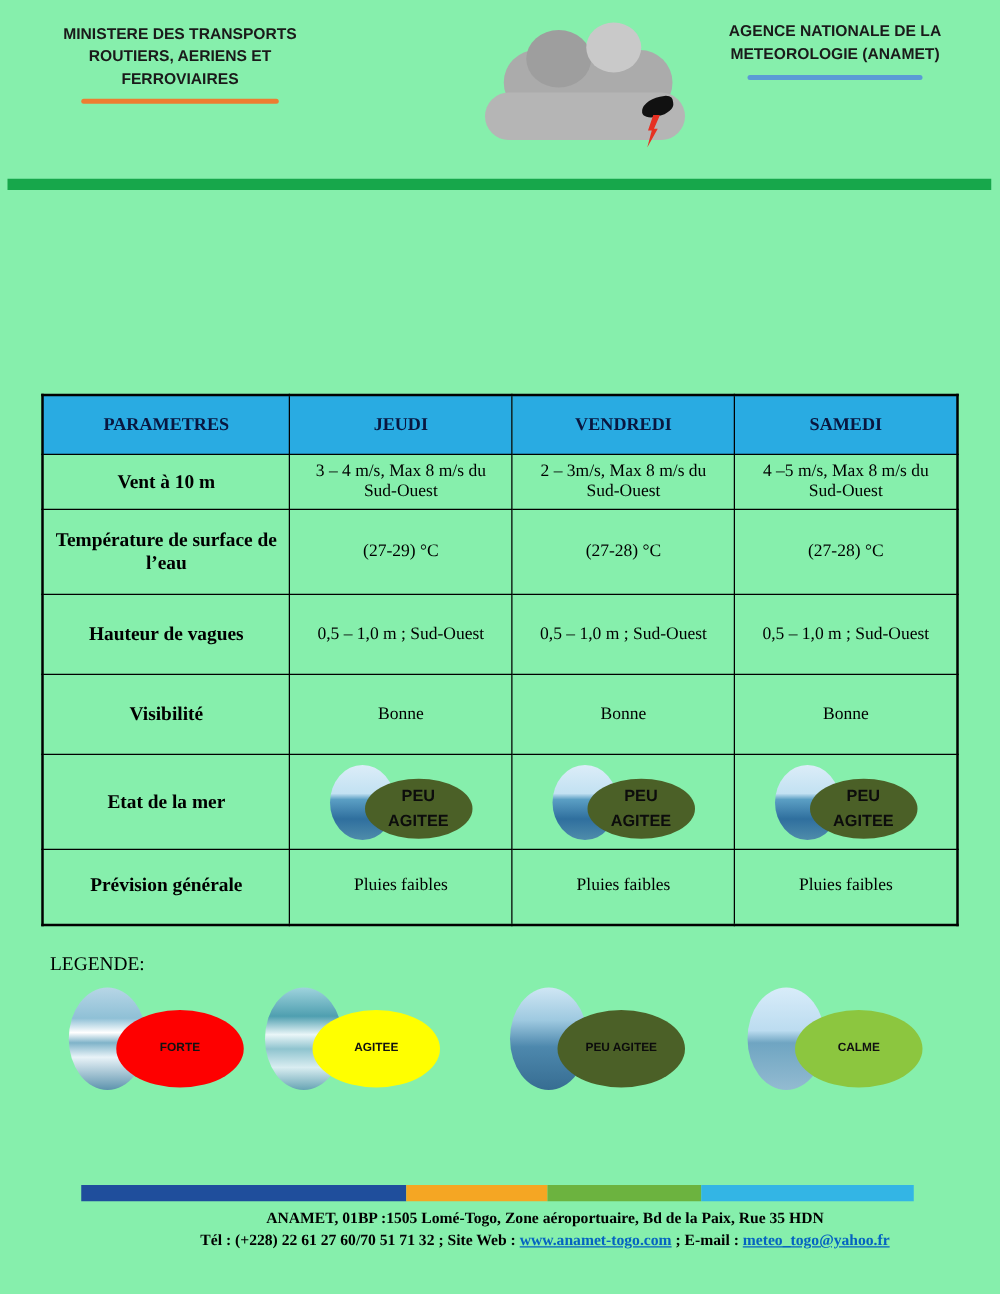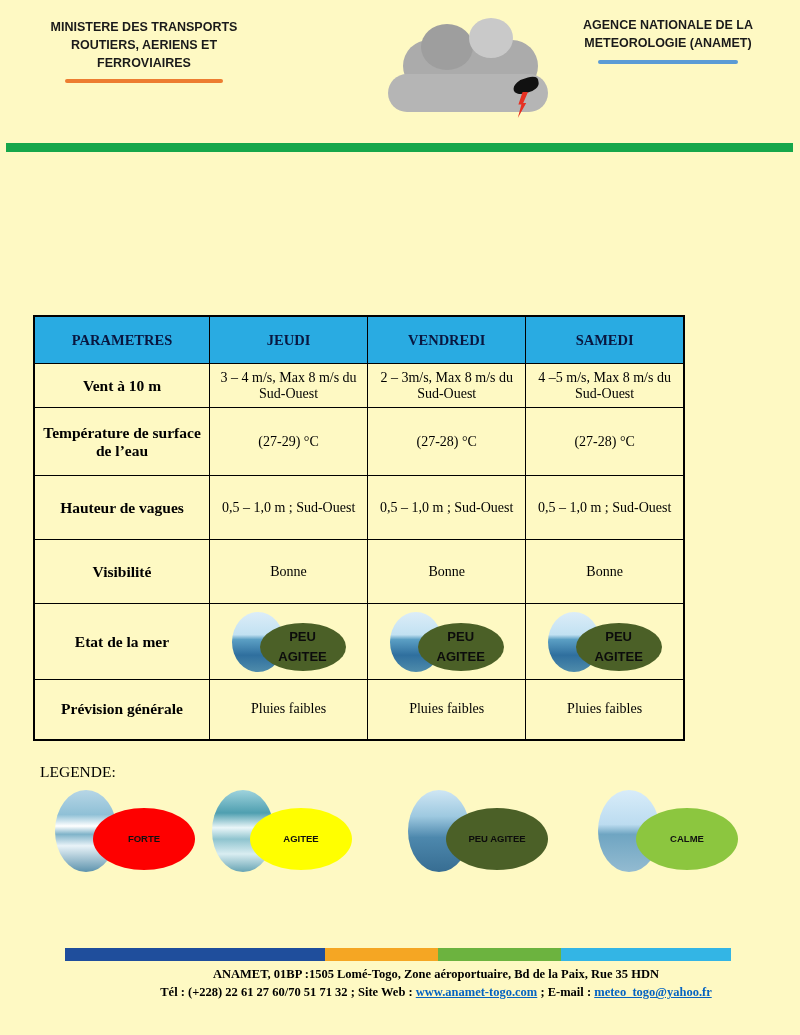--- a/index.html
+++ b/index.html
@@ -1,16 +1,16 @@
 <!DOCTYPE html>
 <html><head>
 <meta charset="utf-8">
 <style>
   html,body{margin:0;padding:0;background:#ffffff;}
-  .page{position:relative;width:800px;height:1035px;background:#fef9c3;overflow:hidden;
+  .page{position:relative;width:800px;height:1035px;background:#86efac;overflow:hidden;
         font-family:"Liberation Serif", serif;color:#000;}
 
   
   .hdr{position:absolute;top:0;left:0;width:800px;height:130px;}
   .ministry{position:absolute;top:18px;left:28px;width:232px;text-align:center;
             font-family:"Liberation Sans",sans-serif;font-weight:bold;font-size:12.5px;line-height:1.45;color:#1a1a1a;}
   .ministry .uline{margin:7px auto 0;width:158px;height:4px;border-radius:2px;}
   .agency{position:absolute;top:16px;left:572px;width:192px;text-align:center;
           font-family:"Liberation Sans",sans-serif;font-weight:bold;font-size:12.5px;line-height:1.45;color:#1a1a1a;}
   .agency .uline{margin:8px auto 0;width:140px;height:4px;border-radius:2px;}
@@ -39,21 +39,21 @@
   
   .titles{position:absolute;top:168px;left:0;width:800px;text-align:center;font-weight:bold;}
   .t1{font-size:17.5px;margin:0 0 0 0;}
   .t1 span{text-decoration:underline;}
   .t2{font-size:15.5px;margin:34px 0 0 0;}
   .t2 span{text-decoration:underline;}
   .t3{font-size:17.5px;margin:32px 0 0 0;}
   .t3 .u{text-decoration:underline;}
 
   
-  table.fx{position:absolute;top:315px;left:33px;width:652px;border-collapse:collapse;table-layout:fixed;}
+  table.fx{position:absolute;top:315px;left:33px;width:734px;border-collapse:collapse;table-layout:fixed;}
   table.fx th, table.fx td{border:1.6px solid #000;text-align:center;vertical-align:middle;padding:2px 8px;}
   table.fx{border:2px solid #000;}
   col.c0{width:27%;} col.c1{width:24.33%;} col.c2{width:24.33%;} col.c3{width:24.34%;}
   th.hd{height:42px;font-size:14.5px;font-weight:bold;color:#09163f;}
   td.param{font-weight:bold;font-size:15.5px;}
   td.val{font-size:14px;}
   tr.r-vent{height:44px;} tr.r-temp{height:68px;} tr.r-vag{height:64px;}
   tr.r-vis{height:64px;} tr.r-etat{height:76px;} tr.r-prev{height:60px;}
 
   

